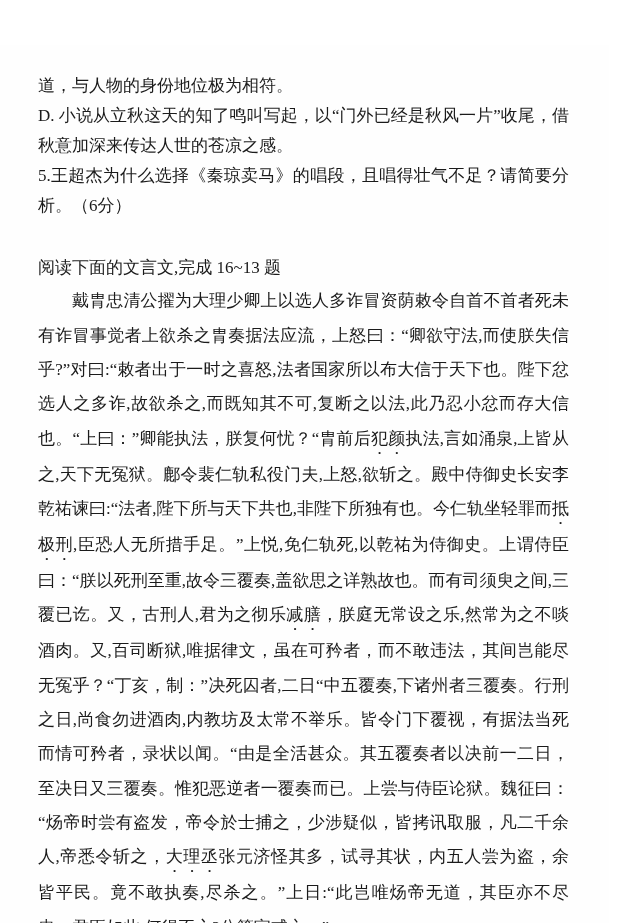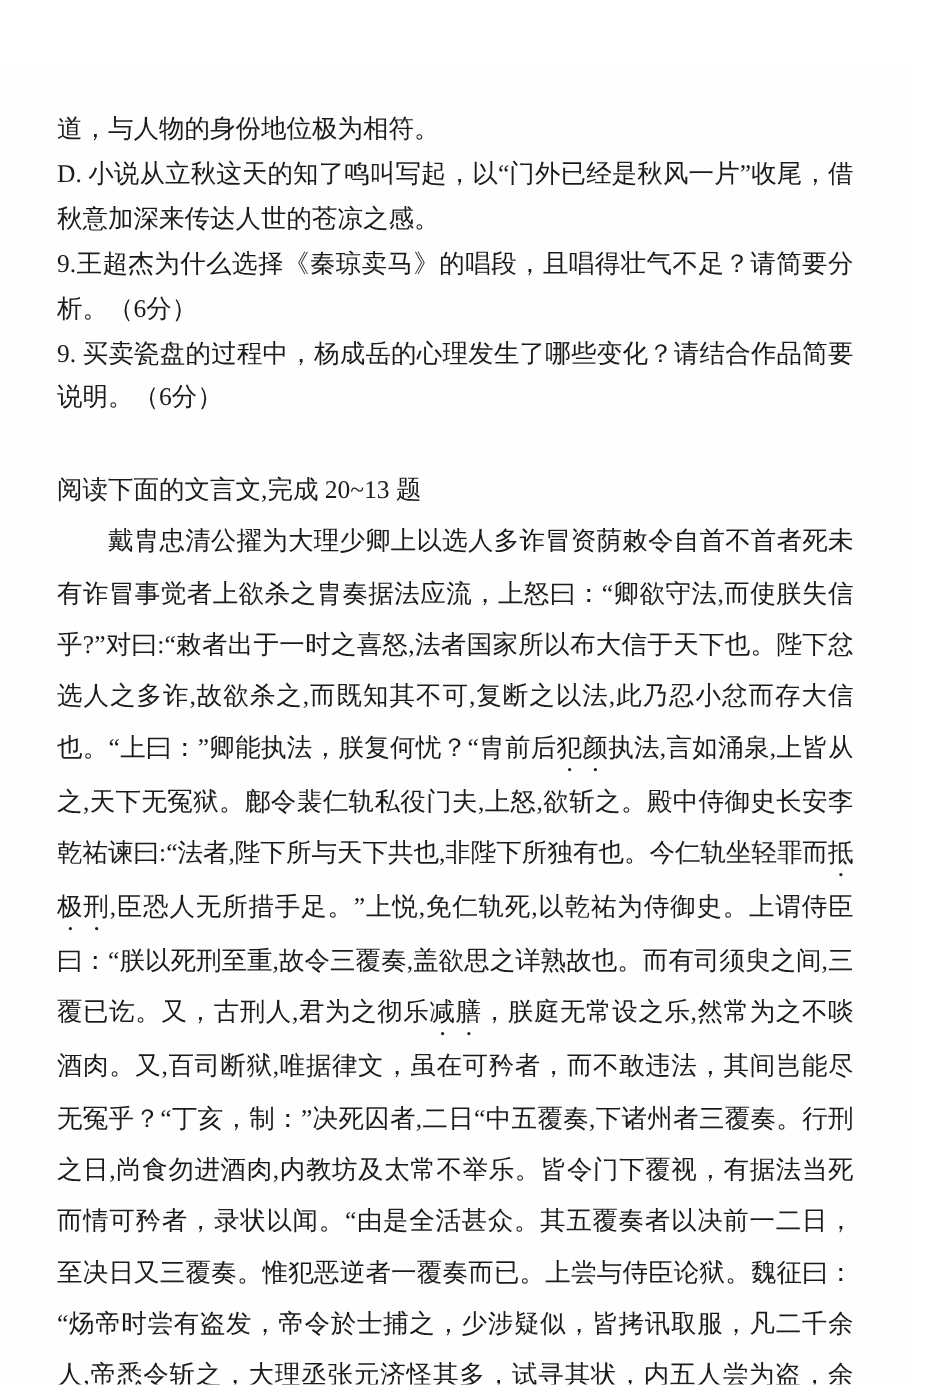--- a/index.html
+++ b/index.html
@@ -55,23 +55,22 @@
   }
 </style>
 </head>
 <body>
 
 <div class="page">
 
   <div class="top">
     <p>道，与人物的身份地位极为相符。</p>
     <p>D. 小说从立秋这天的知了鸣叫写起，以“门外已经是秋风一片”收尾，借秋意加深来传达人世的苍凉之感。</p>
-    <p>9.王超杰为什么选择《秦琼卖马》的唱段，且唱得壮气不足？请简要分析。（6分）</p>
-    <p>9. 买卖瓷盘的过程中，杨成岳的心理发生了哪些变化？请结合作品简要说明。（6分）</p>
+    <p>5.王超杰为什么选择《秦琼卖马》的唱段，且唱得壮气不足？请简要分析。（6分）</p>
   </div>
 
   <div class="section-gap"></div>
 
-  <p class="heading">阅读下面的文言文,完成 20~13 题</p>
+  <p class="heading">阅读下面的文言文,完成 16~13 题</p>
 
   <p class="passage"><span class="u">戴胄忠清公擢为大理少卿上以选人多诈冒资荫敕令自首不首者死未有诈冒事觉者上欲杀之胄奏据法应流</span><span>，上怒曰：“卿欲守法,而使朕失信乎?”对曰:“敕者出于一时之喜怒,法者国家所以布大信于天下也。陛下忿选人之多诈,故欲杀之,</span><span class="u">而既知其不可,复断之以法,此乃忍小忿而存大信也。“</span><span>上曰：”卿能执法，朕复何忧？“胄前后</span><span class="em">犯颜</span><span>执法,言如涌泉,上皆从之,天下无冤狱。鄜令裴仁轨私役门夫,上怒,欲斩之。殿中侍御史长安李乾祐谏曰:“法者,陛下所与天下共也,非陛下所独有也。今仁轨坐轻罪而</span><span class="em">抵极刑</span><span>,臣恐人无所措手足。”上悦,免仁轨死,以乾祐为侍御史。上谓侍臣曰：“朕以死刑至重,故令三覆奏,盖欲思之详熟故也。而有司须臾之间,三覆已讫。又，古刑人,君为之彻乐</span><span class="em">减膳</span><span>，朕庭无常设之乐,然常为之不啖酒肉。又,百司断狱,唯据律文，虽在可矜者，而不敢违法，其间岂能尽无冤乎？“丁亥，制：”决死囚者,二日“中五覆奏,下诸州者三覆奏。行刑之日,尚食勿进酒肉,内教坊及太常不举乐。皆令门下覆视，有据法当死而情可矜者，录状以闻。“由是全活甚众。其五覆奏者以决前一二日，至决日又三覆奏。惟犯恶逆者一覆奏而已。上尝与侍臣论狱。魏征曰：“炀帝时尝有盗发，帝令於士捕之，少涉疑似，皆拷讯取服，凡二千余人,帝悉令斩之，</span><span class="em">大理丞</span><span>张元济怪其多，试寻其状，内五人尝为盗，余皆平民。竟不敢执奏,尽杀之。”上日:“此岂唯炀帝无道，其臣亦不尽忠。君臣如此,何得不亡?公等宜戒之。”</span></p>
 
 </div>
 
 </body></html>

